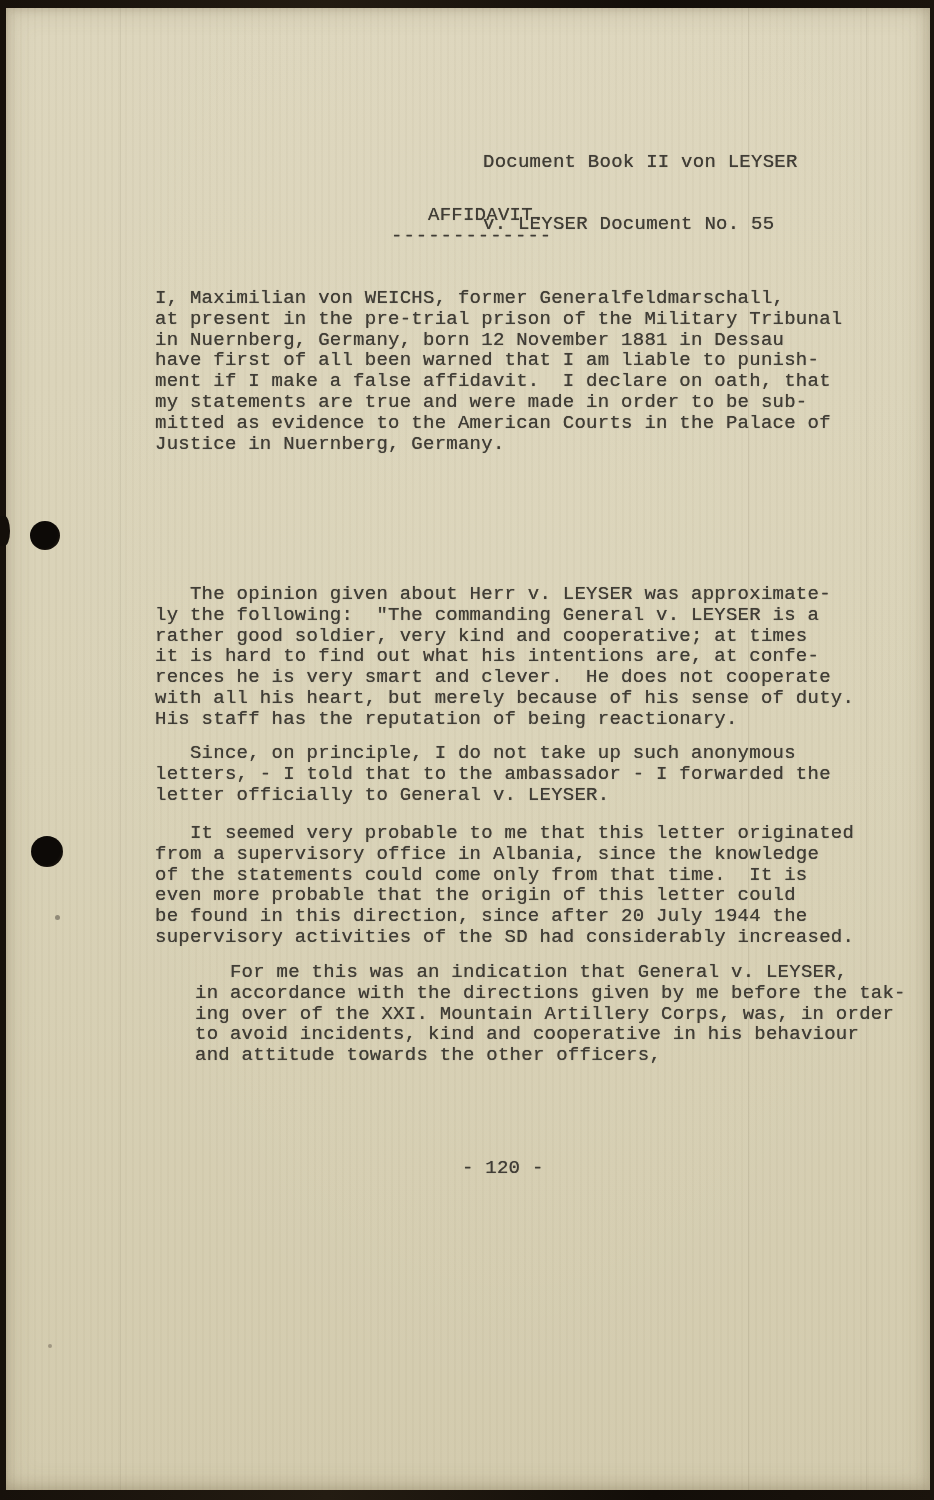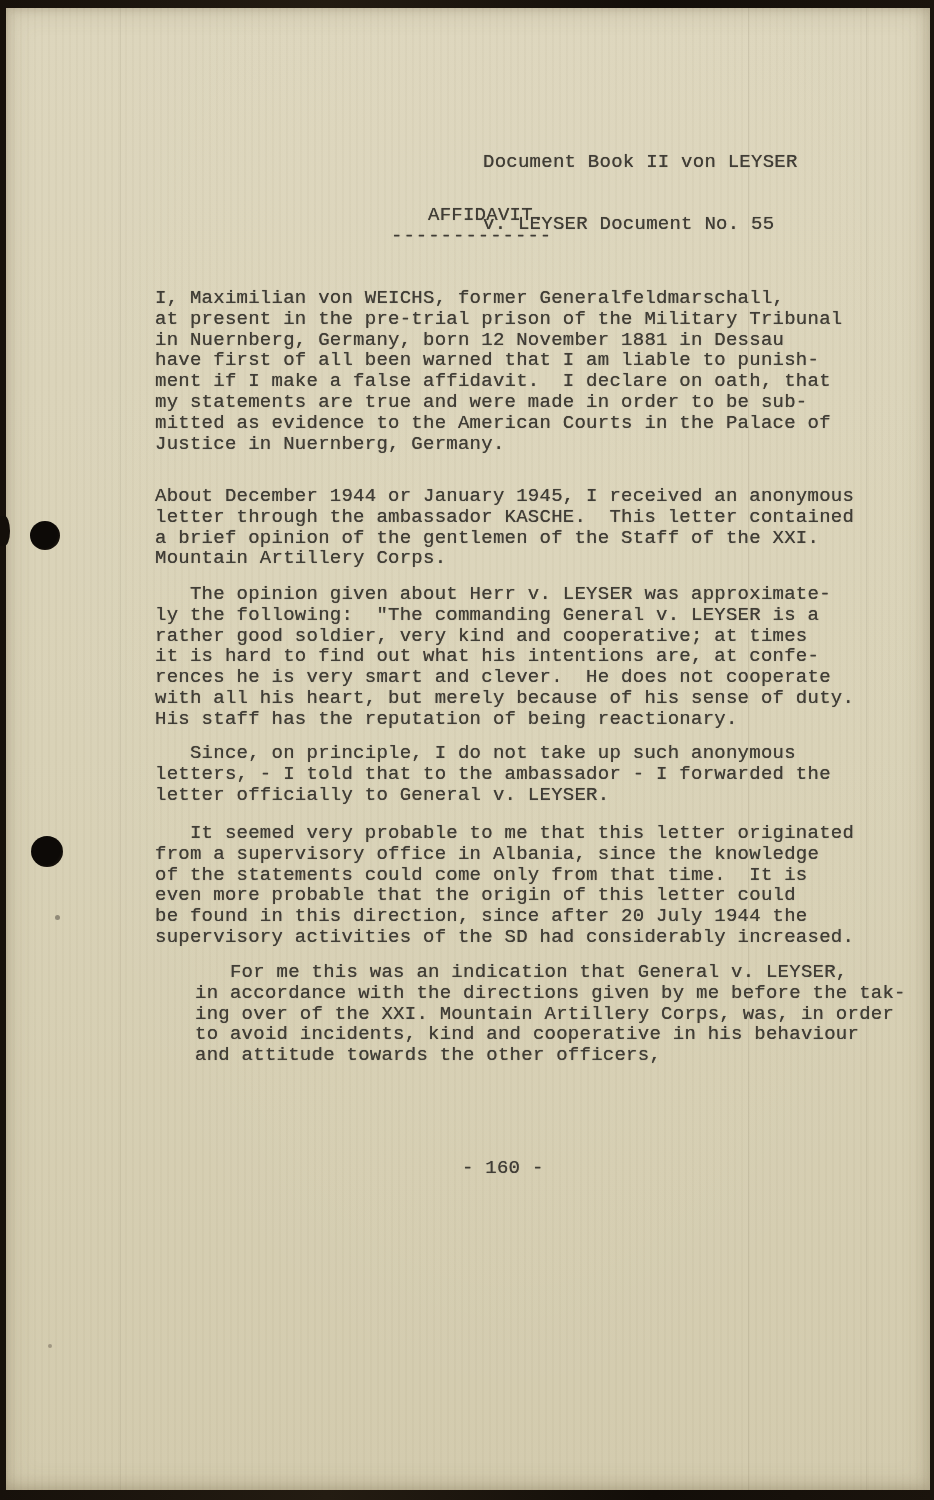--- a/index.html
+++ b/index.html
@@ -112,24 +112,20 @@
     <div class="typed title-dashes">-------------</div>
 
     <div class="typed para p1">I, Maximilian von WEICHS, former Generalfeldmarschall,
 at present in the pre-trial prison of the Military Tribunal
 in Nuernberg, Germany, born 12 November 1881 in Dessau
 have first of all been warned that I am liable to punish-
 ment if I make a false affidavit.  I declare on oath, that
 my statements are true and were made in order to be sub-
 mitted as evidence to the American Courts in the Palace of
 Justice in Nuernberg, Germany.</div>
-    <div class="typed para p2">About December 1944 or January 1945, I received an anonymous
-letter through the ambassador KASCHE.  This letter contained
-a brief opinion of the gentlemen of the Staff of the XXI.
-Mountain Artillery Corps.</div>
     <div class="typed para p4">   Since, on principle, I do not take up such anonymous
 letters, - I told that to the ambassador - I forwarded the
 letter officially to General v. LEYSER.</div>
     <div class="typed para p3">   The opinion given about Herr v. LEYSER was approximate-
 ly the following:  "The commanding General v. LEYSER is a
 rather good soldier, very kind and cooperative; at times
 it is hard to find out what his intentions are, at confe-
 rences he is very smart and clever.  He does not cooperate
 with all his heart, but merely because of his sense of duty.
 His staff has the reputation of being reactionary.</div>
@@ -138,21 +134,21 @@
 of the statements could come only from that time.  It is
 even more probable that the origin of this letter could
 be found in this direction, since after 20 July 1944 the
 supervisory activities of the SD had considerably increased.</div>
     <div class="typed para p6">   For me this was an indication that General v. LEYSER,
 in accordance with the directions given by me before the tak-
 ing over of the XXI. Mountain Artillery Corps, was, in order
 to avoid incidents, kind and cooperative in his behaviour
 and attitude towards the other officers,</div>
 
-    <div class="typed pageno">- 160 -</div>
+    <div class="typed pageno">- 120 -</div>
 
     <div class="hole hole1"></div>
     <div class="hole hole2"></div>
     <div class="edge-notch"></div>
     <div class="speck"></div>
     <div class="speck2"></div>
 
   </div>
 </div>
 

